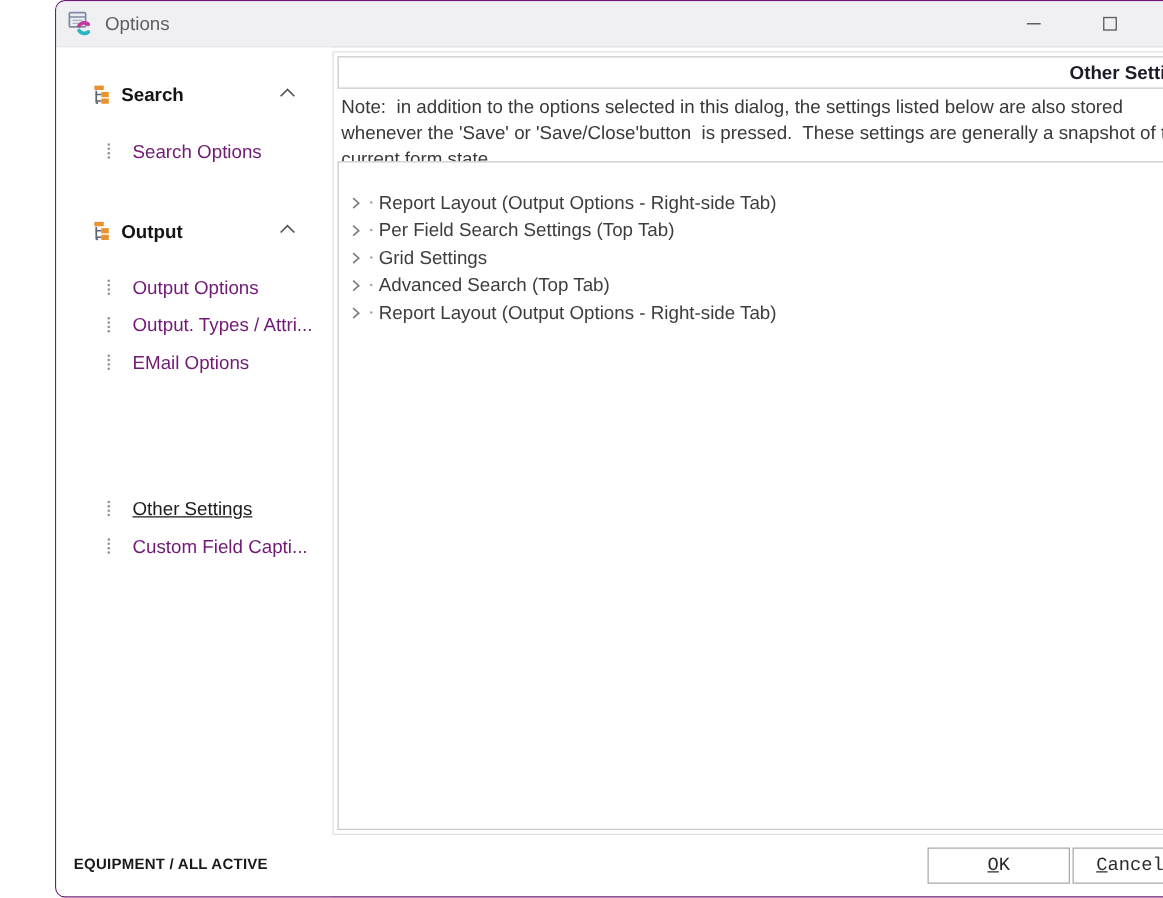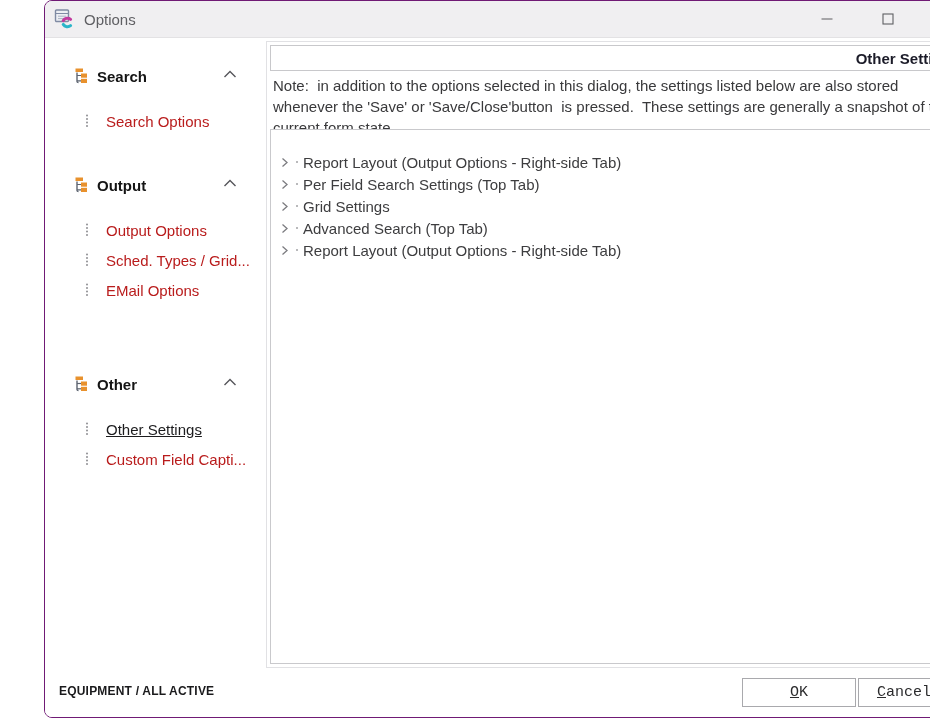--- a/index.html
+++ b/index.html
@@ -18,21 +18,21 @@
   .sidebar{position:absolute;left:0;top:37px;width:220px;bottom:0;background:#fff;}
   .left-rule{position:absolute;left:10px;top:37px;height:636px;width:1px;background:#ececee;}
   .side-section{position:absolute;left:0;width:220px;}
   .side-header{position:relative;height:22px;display:flex;align-items:center;cursor:pointer;}
   .side-header .sec-icon{margin-left:28px;width:16px;height:16px;flex:0 0 auto;}
   .side-header .sec-label{margin-left:8px;font-size:15px;font-weight:bold;color:#141414;}
   .side-header .sec-chev{position:absolute;left:178px;top:5px;}
   .side-items{margin-top:23px;}
   .side-item{height:22px;margin-bottom:8px;display:flex;align-items:center;cursor:pointer;}
   .side-item .grip{margin-left:40px;width:4px;height:14px;flex:0 0 auto;}
-  .side-item .item-label{margin-left:17px;font-size:15px;color:#b91c1c;white-space:nowrap;}
+  .side-item .item-label{margin-left:17px;font-size:15px;color:#701a75;white-space:nowrap;}
   .side-item.selected .item-label{text-decoration:underline;color:#1c1c1e;}
   
   .panel{position:absolute;left:221px;top:40px;width:704px;height:625px;
     border:1px solid #e1e1e4;background:#fff;}
   .panel-titlebox{position:absolute;left:3px;right:3px;top:3px;height:24px;
     border:1px solid #c8c8cb;display:flex;align-items:center;justify-content:flex-end;}
   .panel-title{font-size:15px;font-weight:bold;color:#1b1b28;padding-right:8px;}
   .panel-note{position:absolute;left:6px;right:6px;top:33px;font-size:15px;line-height:21px;
     color:#39393b;white-space:pre-wrap;}
   .listbox{position:absolute;left:3px;right:3px;top:87px;bottom:3px;
@@ -144,49 +144,35 @@
           </svg>
           <span class="item-label">Output Options</span>
         </div>
         <div class="side-item">
           <svg class="grip" viewBox="0 0 4 14">
             <circle cx="2" cy="1.5" r="1" fill="#8f8f93"></circle>
               <circle cx="2" cy="5" r="1" fill="#8f8f93"></circle>
             <circle cx="2" cy="8.5" r="1" fill="#8f8f93"></circle>
               <circle cx="2" cy="12" r="1" fill="#8f8f93"></circle>
           </svg>
-          <span class="item-label">Sched. Types / Grid...</span>
+          <span class="item-label">Output. Types / Attri...</span>
         </div>
         <div class="side-item">
           <svg class="grip" viewBox="0 0 4 14">
             <circle cx="2" cy="1.5" r="1" fill="#8f8f93"></circle>
               <circle cx="2" cy="5" r="1" fill="#8f8f93"></circle>
             <circle cx="2" cy="8.5" r="1" fill="#8f8f93"></circle>
               <circle cx="2" cy="12" r="1" fill="#8f8f93"></circle>
           </svg>
           <span class="item-label">EMail Options</span>
         </div>
       </div>
     </div>
 
     <div class="side-section" style="top:335px">
-      <div class="side-header">
-        <svg class="sec-icon" viewBox="0 0 16 16">
-          <rect x="2.5" y="0.5" width="7.5" height="3.5" fill="#e8912d"></rect>
-          <path d="M4 4.5 V13.5 Q4 14.5 5.5 14.5" fill="none" stroke="#5d6470" stroke-width="1.4"></path>
-          <line x1="4" y1="7.5" x2="8" y2="7.5" stroke="#5d6470" stroke-width="1.2"></line>
-          <line x1="4" y1="12.8" x2="8" y2="12.8" stroke="#5d6470" stroke-width="1.2"></line>
-          <rect x="8" y="5.5" width="6" height="4.2" fill="#e8912d"></rect>
-          <rect x="8" y="10.8" width="6" height="4.2" fill="#e8912d"></rect>
-        </svg>
-        <span class="sec-label">Other</span>
-        <svg class="sec-chev" width="14" height="9" viewBox="0 0 14 9">
-          <polyline points="1.5,7 7,1.5 12.5,7" fill="none" stroke="#55555a" stroke-width="1.4"></polyline>
-        </svg>
-      </div>
       <div class="side-items">
         <div class="side-item selected">
           <svg class="grip" viewBox="0 0 4 14">
             <circle cx="2" cy="1.5" r="1" fill="#8f8f93"></circle>
               <circle cx="2" cy="5" r="1" fill="#8f8f93"></circle>
             <circle cx="2" cy="8.5" r="1" fill="#8f8f93"></circle>
               <circle cx="2" cy="12" r="1" fill="#8f8f93"></circle>
           </svg>
           <span class="item-label">Other Settings</span>
         </div>

